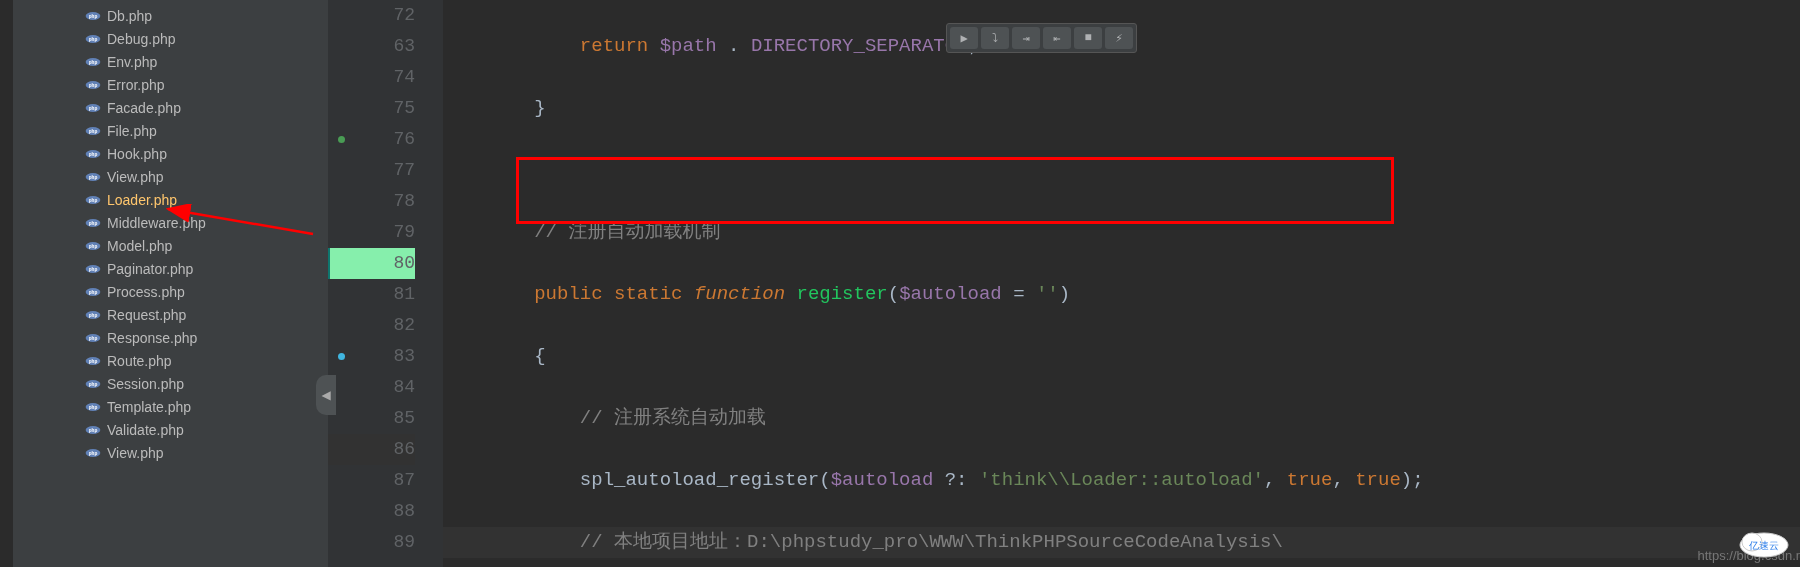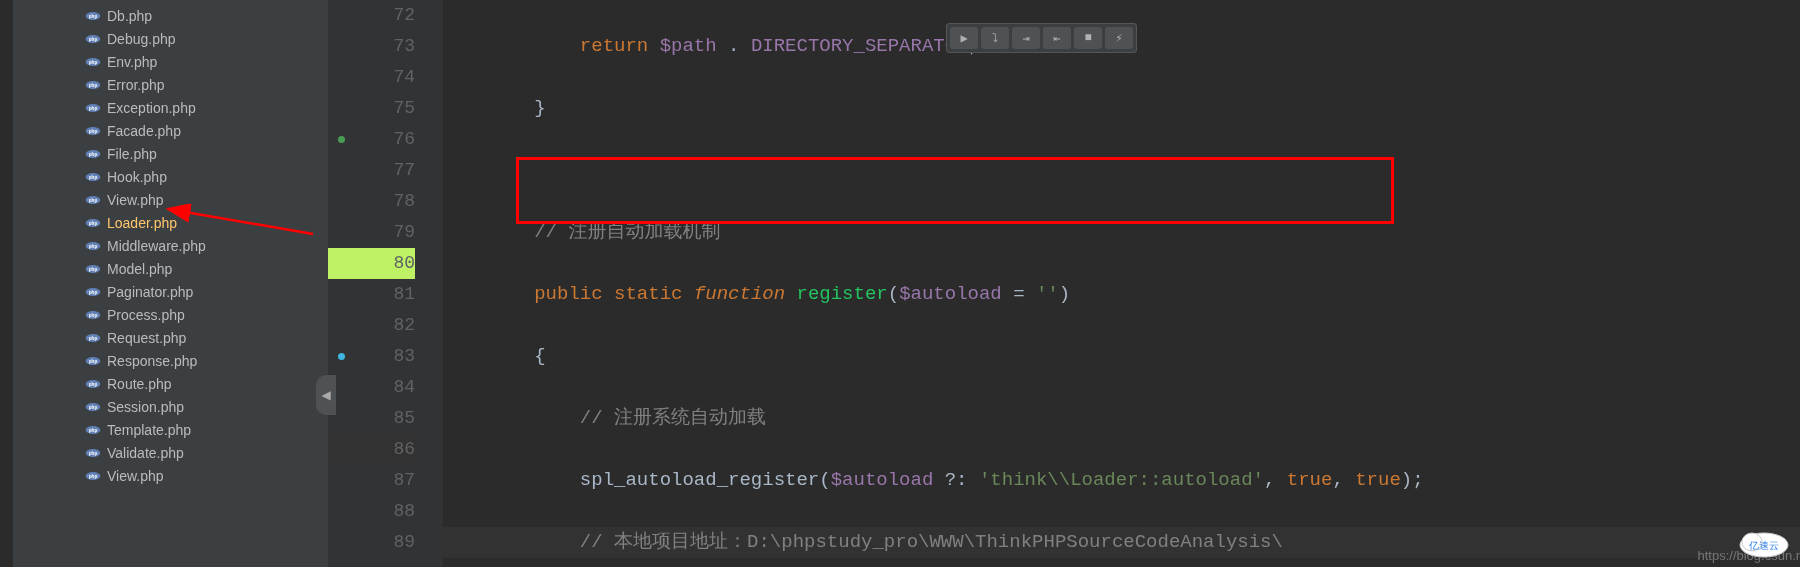--- a/index.html
+++ b/index.html
@@ -80,22 +80,22 @@
     font-size: 18px;
     line-height: 31px;
     padding-right: 28px;
     padding-top: 0;
     user-select: none;
     position: relative;
   }
   .gutter .ln { height: 31px; position: relative; }
   .gutter .ln.hl-blue { background: #323232; }
   .gutter .ln.current {
-    background: #bef264;
-    border-left: 3px solid #0f766e;
+    background: #86efac;
+    border-left: 5px solid #0f766e;
     margin-left: -3px;
   }
   .gutter .ln .dot {
     position: absolute;
     left: 10px;
     top: 12px;
     width: 7px;
     height: 7px;
     border-radius: 50%;
     background: #499c54;
@@ -192,27 +192,20 @@
             <text x="12" y="10" font-size="7" fill="#fff" text-anchor="middle" font-family="Arial" font-weight="bold">php</text>
           </svg>
           <span>Env.php</span>
         </div>
         <div class="tree-item">
           <svg class="file-icon" viewBox="0 0 24 14">
             <ellipse cx="12" cy="7" rx="11" ry="6" fill="#6181b6"></ellipse>
             <text x="12" y="10" font-size="7" fill="#fff" text-anchor="middle" font-family="Arial" font-weight="bold">php</text>
           </svg>
           <span>Error.php</span>
-        </div>
-        <div class="tree-item">
-          <svg class="file-icon" viewBox="0 0 24 14">
-            <ellipse cx="12" cy="7" rx="11" ry="6" fill="#6181b6"></ellipse>
-            <text x="12" y="10" font-size="7" fill="#fff" text-anchor="middle" font-family="Arial" font-weight="bold">php</text>
-          </svg>
-          <span>Exception.php</span>
         </div>
         <div class="tree-item">
           <svg class="file-icon" viewBox="0 0 24 14">
             <ellipse cx="12" cy="7" rx="11" ry="6" fill="#6181b6"></ellipse>
             <text x="12" y="10" font-size="7" fill="#fff" text-anchor="middle" font-family="Arial" font-weight="bold">php</text>
           </svg>
           <span>Facade.php</span>
         </div>
         <div class="tree-item">
           <svg class="file-icon" viewBox="0 0 24 14">
@@ -329,21 +322,21 @@
       <line x1="150" y1="30" x2="5" y2="5" stroke="#ff0000" stroke-width="2.5" marker-end="url(#ah)"></line>
     </svg>
     <div class="collapse-knob">
         <span>◀</span>
       </div>
   </div>
 
   <div class="editor">
     <div class="gutter">
       <div class="ln"><span>72</span></div>
-      <div class="ln"><span>73</span></div>
+      <div class="ln"><span>63</span></div>
       <div class="ln"><span>74</span></div>
       <div class="ln"><span>75</span></div>
       <div class="ln"><span class="dot"></span><span>76</span></div>
       <div class="ln"><span>77</span></div>
       <div class="ln"><span>78</span></div>
       <div class="ln"><span>79</span></div>
       <div class="ln current"><span>80</span></div>
       <div class="ln"><span>81</span></div>
       <div class="ln"><span>82</span></div>
       <div class="ln"><span class="dot blue"></span><span>83</span></div>

